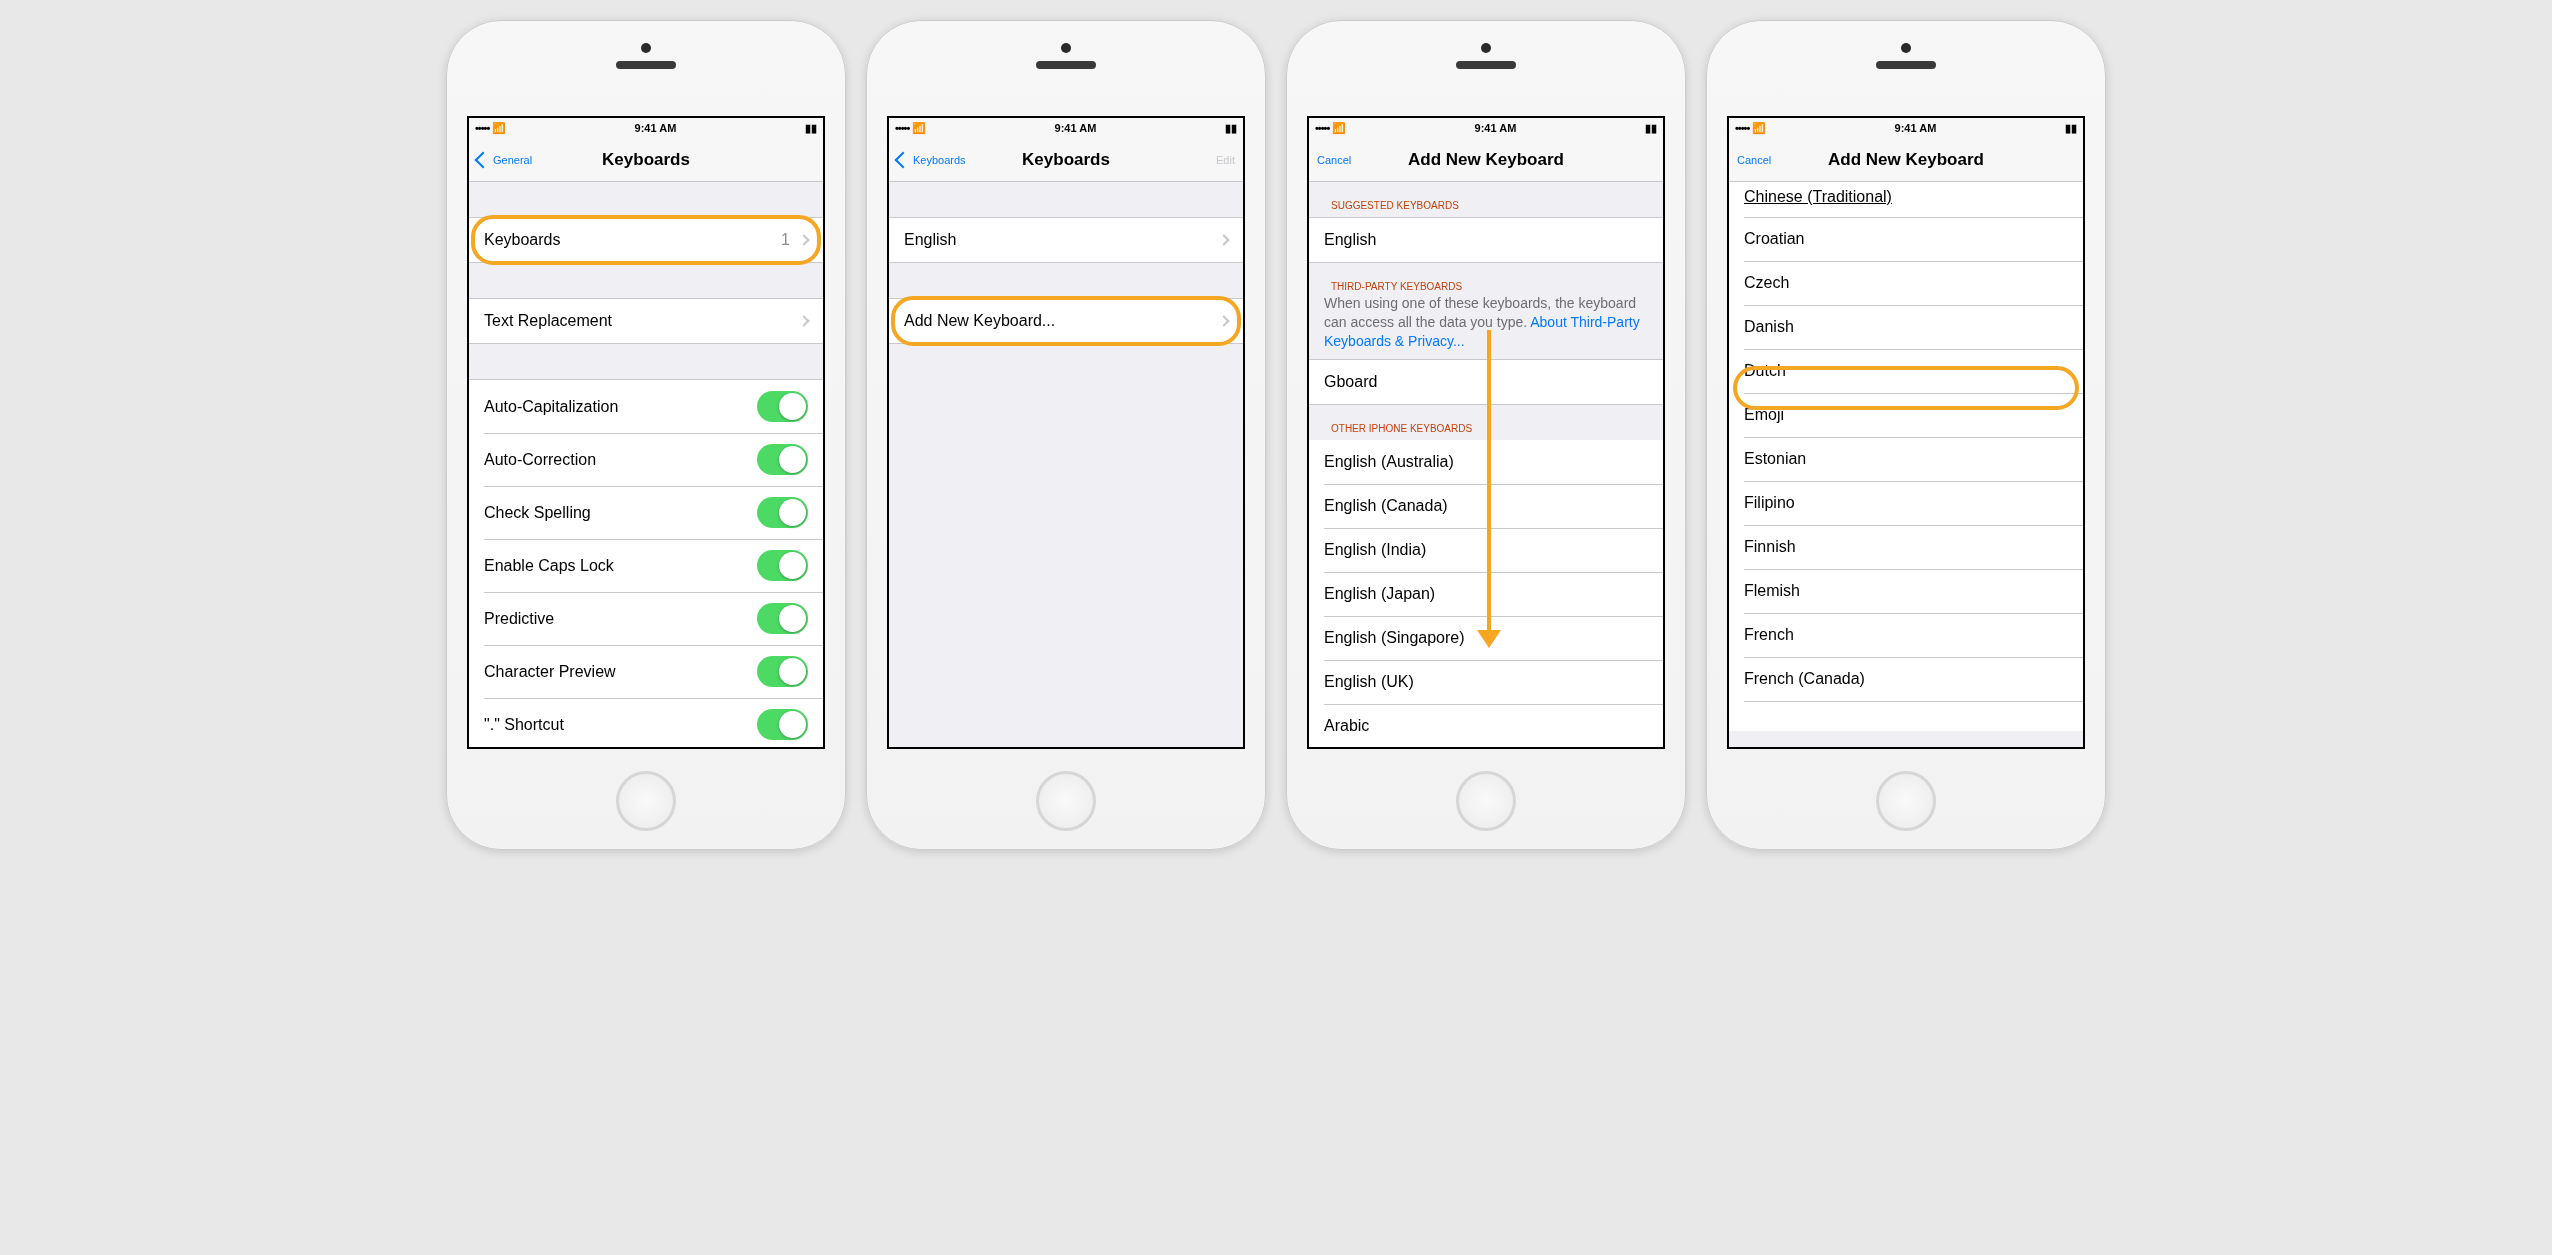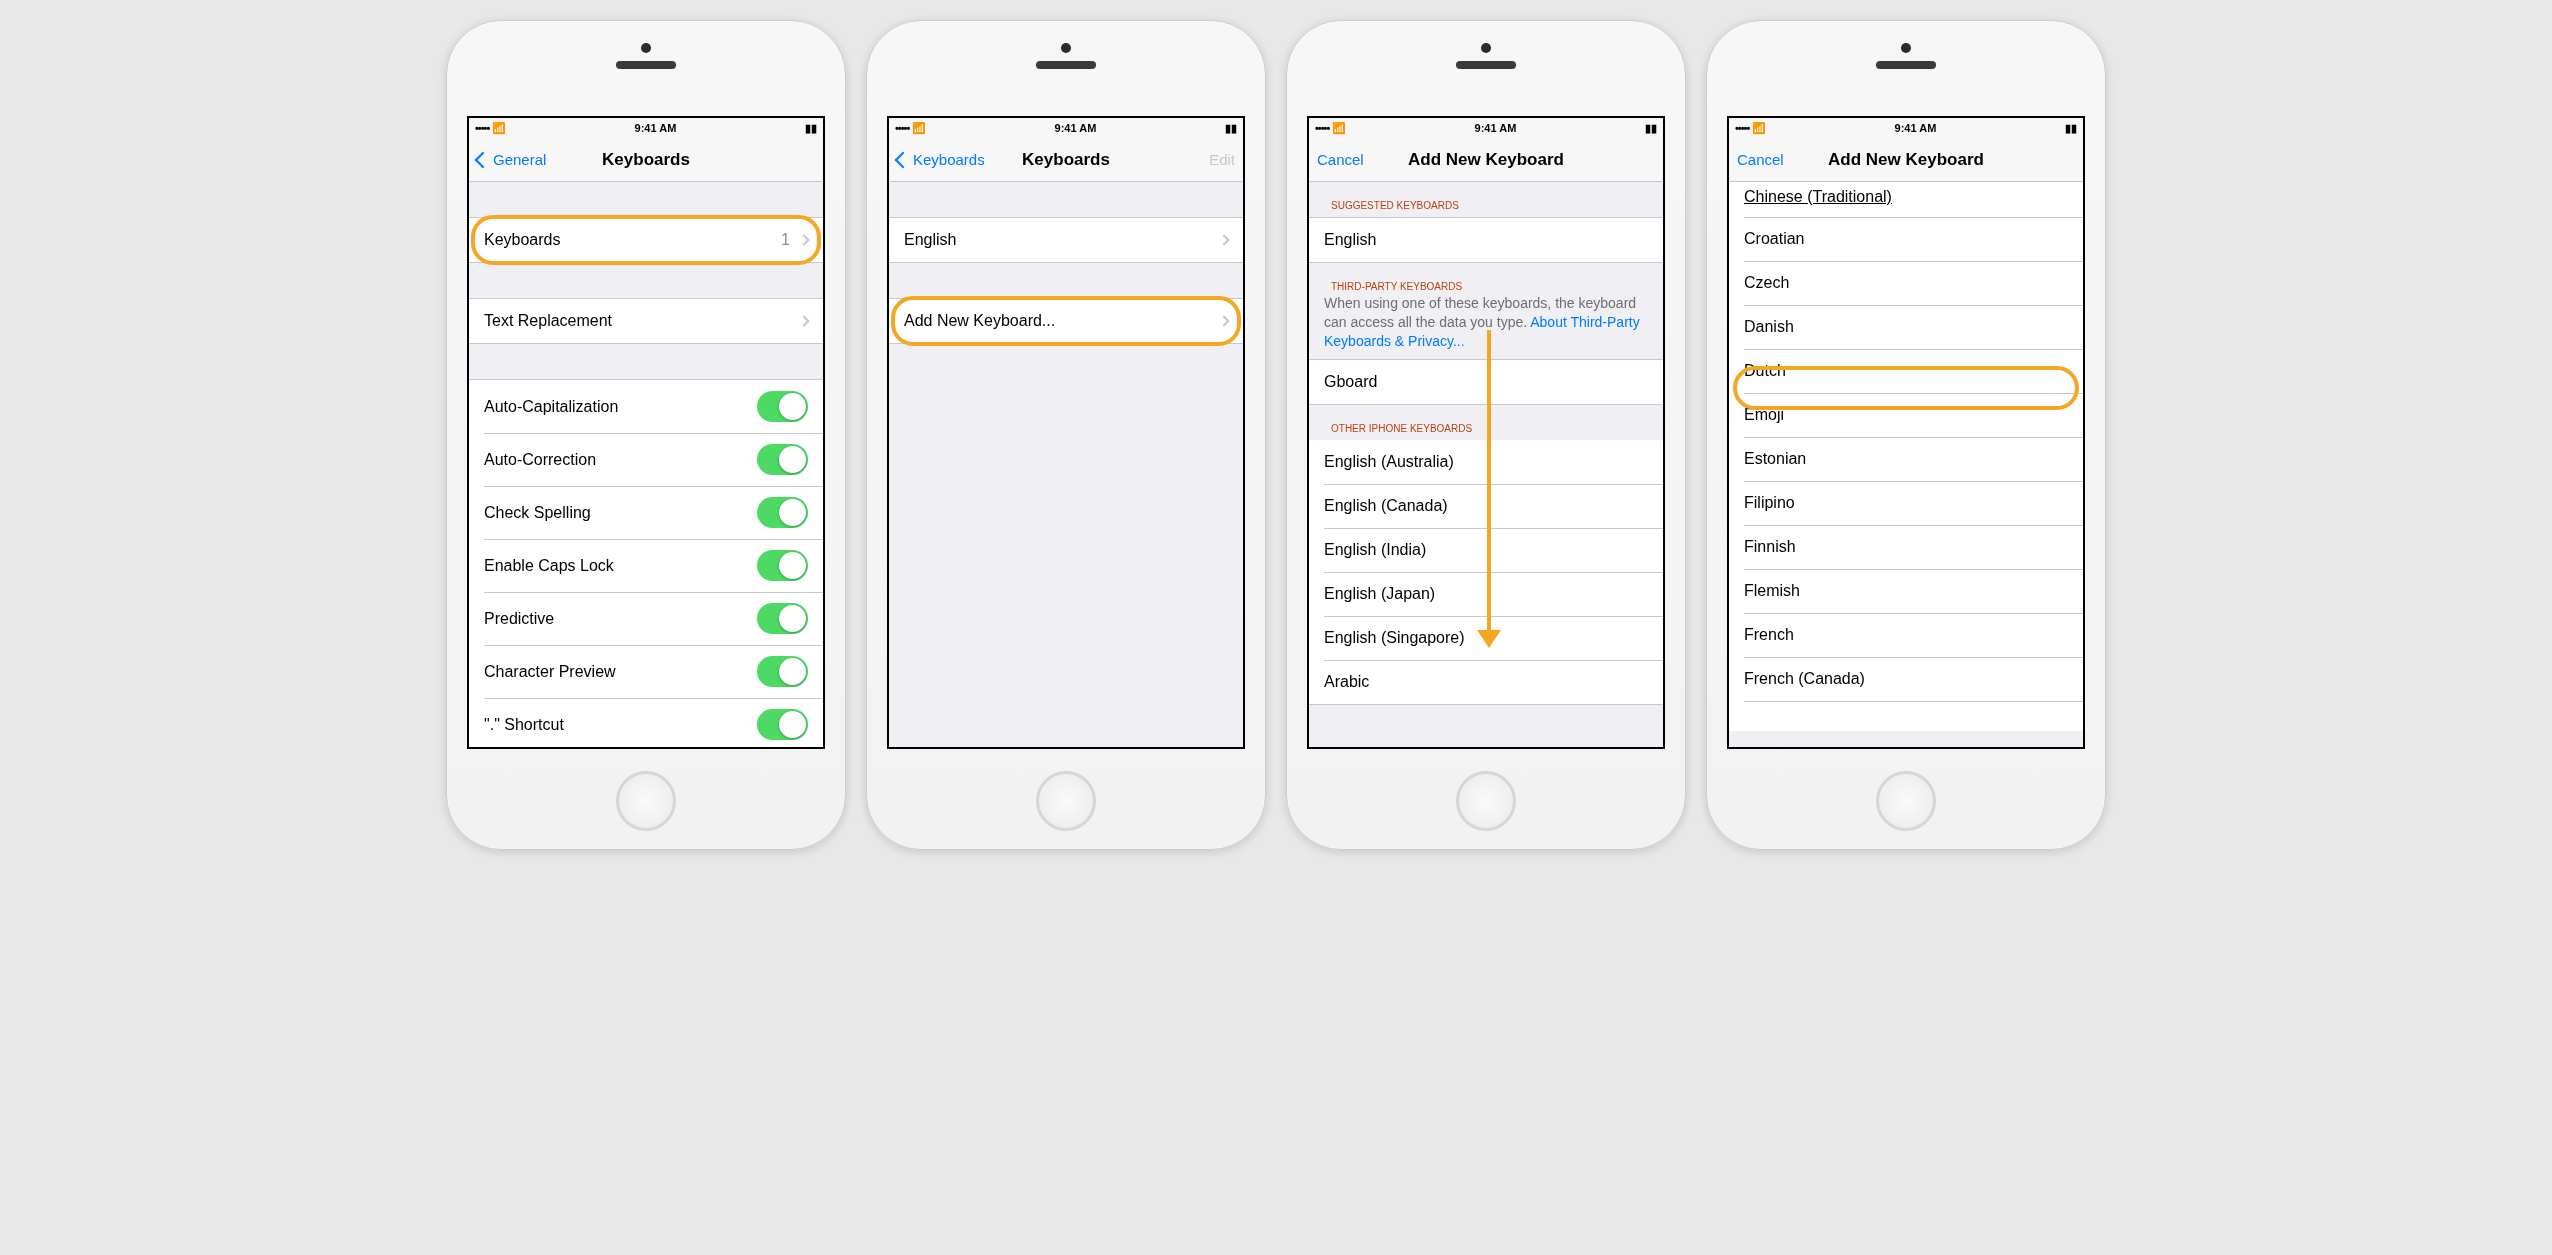--- a/index.html
+++ b/index.html
@@ -78,21 +78,21 @@
   .nav-title {
     position: absolute;
     left: 0; right: 0;
     text-align: center;
     font-size: 17px;
     font-weight: 600;
     color: #000;
     pointer-events: none;
   }
   .nav-left, .nav-right {
-    font-size: 15px;
+    font-size: 11px;
     color: #007aff;
     display: flex;
     align-items: center;
     z-index: 1;
   }
   .nav-right { margin-left: auto; color: #c7c7cc; }
   .nav-left .chev {
     display: inline-block;
     width: 12px; height: 12px;
     border-left: 2.5px solid #007aff;
@@ -364,20 +364,23 @@
           <div class="cell">
             <span>English (India)</span>
           </div>
           <div class="cell">
             <span>English (Japan)</span>
           </div>
           <div class="cell">
             <span>English (Singapore)</span>
           </div>
           <div class="cell">
+            <span>English (UK)</span>
+          </div>
+          <div class="cell">
             <span>Arabic</span>
           </div>
         </div>
       <div class="arrow-down" style="left:168px; top:148px;">
         <div class="shaft" style="height:300px;"></div>
         <div class="head"></div>
       </div>
     </div>
   </div>
   <div class="homebtn"></div>

